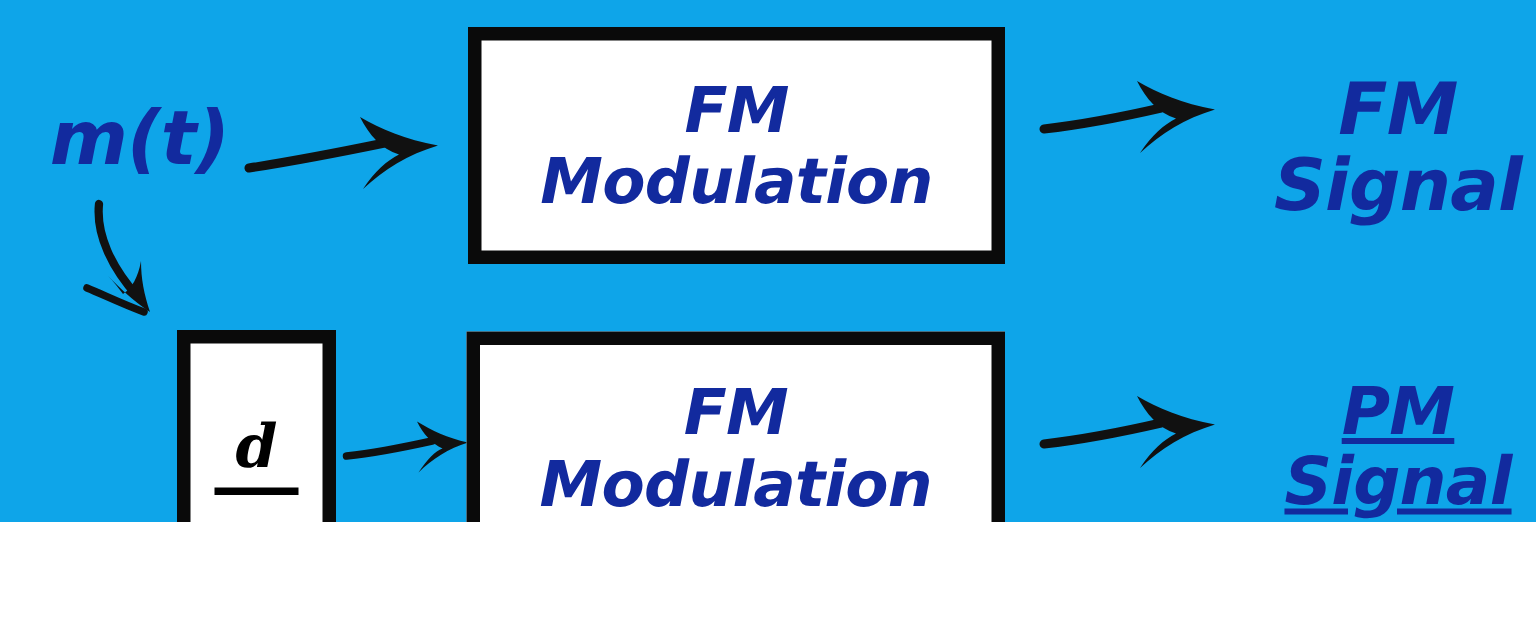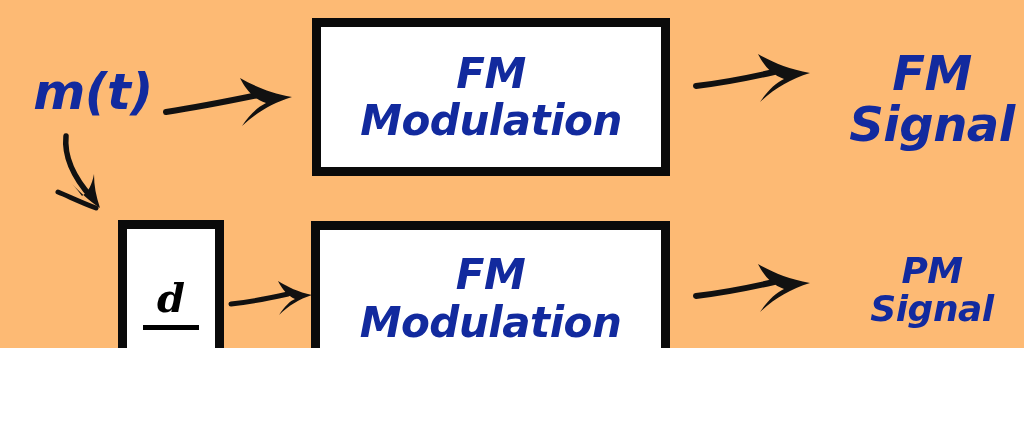--- a/index.html
+++ b/index.html
@@ -7,21 +7,21 @@
     padding: 0;
     background: #ffffff;
   }
   body {
     font-family: "DejaVu Sans", sans-serif;
   }
   #canvas {
     position: relative;
     width: 1024px;
     height: 348px;
-    background: #fdba74;
+    background: #0ea5e9;
     overflow: hidden;
   }
 
   
   .blue-label {
     position: absolute;
     color: #122a9e;
     font-family: "DejaVu Sans", sans-serif;
     font-weight: bold;
     font-style: italic;
@@ -152,16 +152,16 @@
   </div>
 
   <div class="arrow" style="left:692px; top:258px;">
     <svg width="130" height="62" viewBox="0 0 130 62">
       <path d="M4,38 C30,35 56,30 82,24" stroke="#111" stroke-width="6" fill="none" stroke-linecap="round"></path>
       <path d="M66,6 C80,14 96,21 118,25 C98,31 82,41 68,54
                C76,42 84,35 92,31 C80,27 72,18 66,6 Z" fill="#111"></path>
     </svg>
   </div>
 
-  <div class="blue-label" id="lbl-pm-signal" style="left:843px; top:252px; width:178px; font-size:36px;">PM
+  <div class="blue-label" id="lbl-pm-signal" style="left:843px; top:252px; width:178px; font-size:44px;text-decoration:underline;">PM
 Signal</div>
 
 </div>
 
 </body></html>

